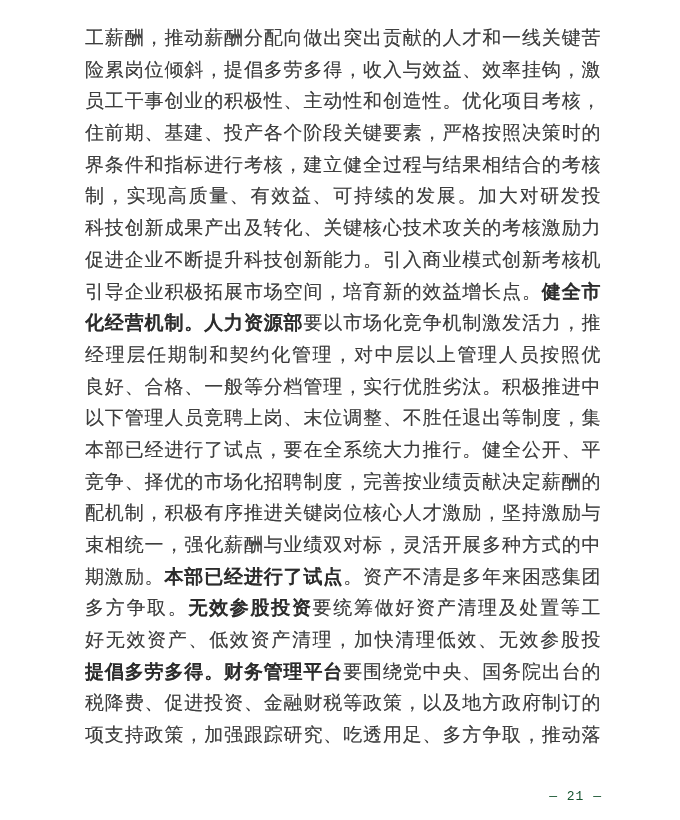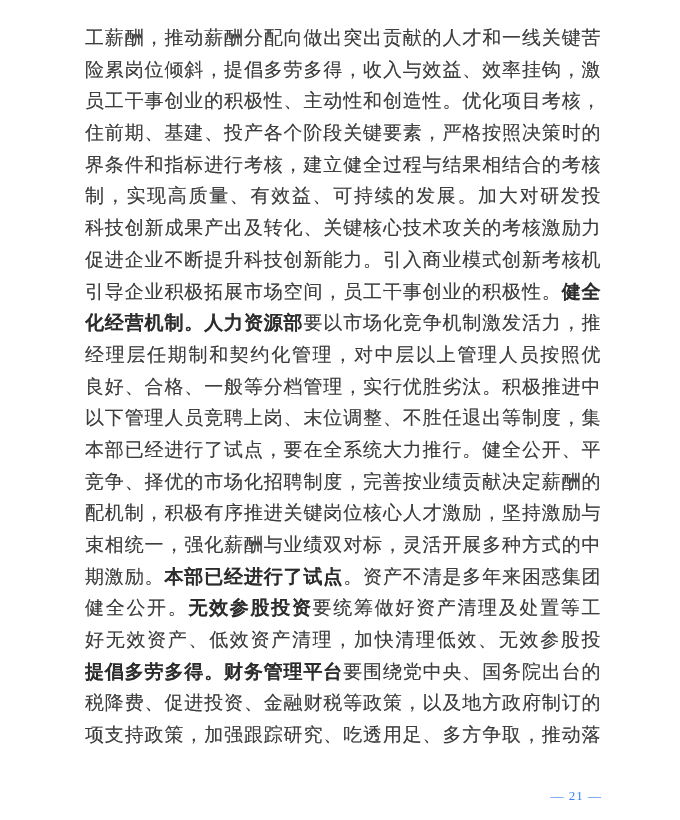--- a/index.html
+++ b/index.html
@@ -37,47 +37,47 @@
   .line .bold {
     font-weight: 700;
     color: #2c2c2c;
   }
   .page-number {
     position: absolute;
     right: 78px;
     bottom: 16px;
     font-size: 13px;
     letter-spacing: 1px;
-    color: #3b82f6;
-    font-family: Liberation Serif, serif;
+    color: #14532d;
+    font-family: Liberation Mono, monospace;
   }
 </style>
 </head>
 <body>
 
 <div class="page">
   <div class="text-block">
       <div class="line"><span>工薪酬，推动薪酬分配向做出突出贡献的人才和一线关键苦脏</span></div>
       <div class="line"><span>险累岗位倾斜，提倡多劳多得，收入与效益、效率挂钩，激发</span></div>
       <div class="line"><span>员工干事创业的积极性、主动性和创造性。优化项目考核，抓</span></div>
       <div class="line"><span>住前期、基建、投产各个阶段关键要素，严格按照决策时的边</span></div>
       <div class="line"><span>界条件和指标进行考核，建立健全过程与结果相结合的考核机</span></div>
       <div class="line"><span>制，实现高质量、有效益、可持续的发展。加大对研发投入、</span></div>
       <div class="line"><span>科技创新成果产出及转化、关键核心技术攻关的考核激励力度，</span></div>
       <div class="line"><span>促进企业不断提升科技创新能力。引入商业模式创新考核机制，</span></div>
-      <div class="line"><span>引导企业积极拓展市场空间，员工干事创业的积极性。</span><span class="bold">健全市场</span></div>
+      <div class="line"><span>引导企业积极拓展市场空间，培育新的效益增长点。</span><span class="bold">健全市场</span></div>
       <div class="line"><span class="bold">化经营机制。人力资源部</span><span>要以市场化竞争机制激发活力，推行</span></div>
       <div class="line"><span>经理层任期制和契约化管理，对中层以上管理人员按照优秀、</span></div>
       <div class="line"><span>良好、合格、一般等分档管理，实行优胜劣汰。积极推进中层</span></div>
       <div class="line"><span>以下管理人员竞聘上岗、末位调整、不胜任退出等制度，集团</span></div>
       <div class="line"><span>本部已经进行了试点，要在全系统大力推行。健全公开、平等、</span></div>
       <div class="line"><span>竞争、择优的市场化招聘制度，完善按业绩贡献决定薪酬的分</span></div>
       <div class="line"><span>配机制，积极有序推进关键岗位核心人才激励，坚持激励与约</span></div>
       <div class="line"><span>束相统一，强化薪酬与业绩双对标，灵活开展多种方式的中长</span></div>
       <div class="line"><span>期激励。</span><span class="bold">本部已经进行了试点</span><span>。资产不清是多年来困惑集团的老</span></div>
-      <div class="line"><span>健全公开。</span><span class="bold">无效参股投资</span><span>要统筹做好资产清理及处置等工作，抓</span></div>
+      <div class="line"><span>多方争取。</span><span class="bold">无效参股投资</span><span>要统筹做好资产清理及处置等工作，抓</span></div>
       <div class="line"><span>好无效资产、低效资产清理，加快清理低效、无效参股投资。</span></div>
       <div class="line"><span class="bold">提倡多劳多得。财务管理平台</span><span>要围绕党中央、国务院出台的减</span></div>
       <div class="line"><span>税降费、促进投资、金融财税等政策，以及地方政府制订的各</span></div>
       <div class="line"><span>项支持政策，加强跟踪研究、吃透用足、多方争取，推动落地</span></div>
     </div>
   <div class="page-number">— 21 —</div>
 </div>
 
 </body></html>

